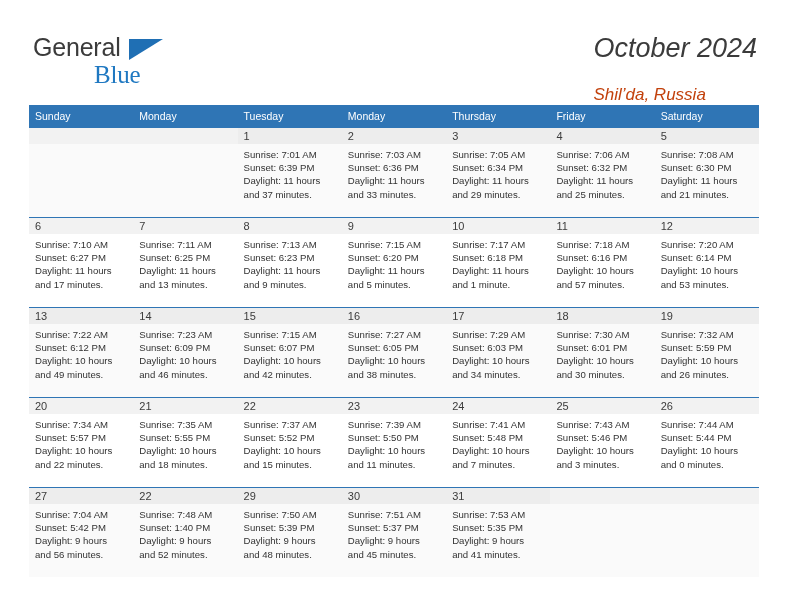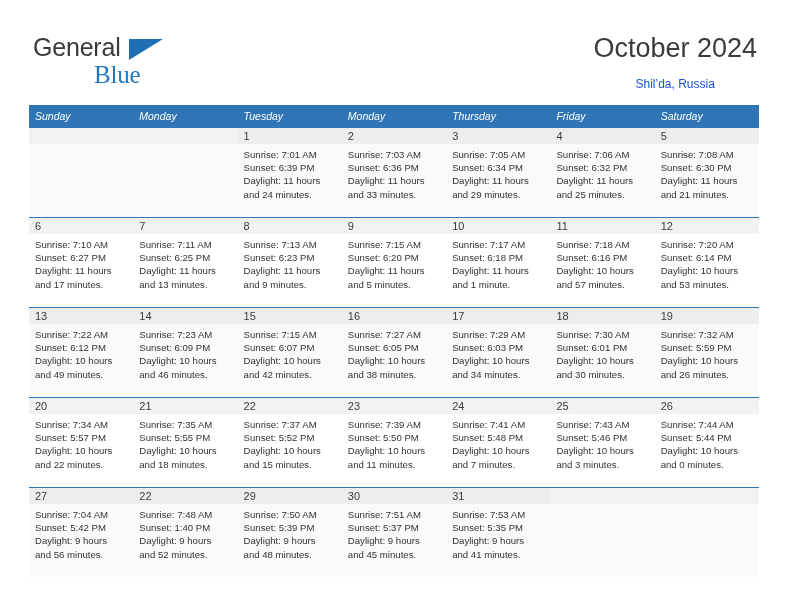--- a/index.html
+++ b/index.html
@@ -66,32 +66,33 @@
     font-size: 25px;
     letter-spacing: -0.2px;
     color: #1f78c1;
     font-family: Liberation Serif, serif;
   }
 
   .title-block {
     position: absolute;
     right: 35px;
     top: 32px;
-    text-align: center;
+    text-align: left;
+    font-style: italic;
   }
   .cal-title {
     font-size: 27px;
     color: #3b3b3b;
     line-height: 32px;
     white-space: nowrap;
   }
   .cal-subtitle {
-    margin-top: 12px;
-    font-size: 12px;
-    color: #1d4ed8;
+    margin-top: 22px;
+    font-size: 17px;
+    color: #c2410c;
     line-height: 17px;
     white-space: nowrap;
   }
 
   
   .calendar {
     position: absolute;
     left: 29px;
     top: 105px;
     width: 730px;
@@ -100,21 +101,20 @@
   }
   .calendar th {
     background: #2f75b5;
     color: #ffffff;
     font-size: 10.5px;
     font-weight: normal;
     text-align: left;
     padding: 5px 0 5px 6px;
     height: 19px;
     box-sizing: border-box;
-    font-style: italic;
   }
   .calendar td {
     vertical-align: top;
     padding: 0;
     height: 89px;
     border-top: 1px solid #2f75b5;
     background: #ffffff;
   }
   .daynum {
     display: block;
@@ -191,21 +191,21 @@
           <td class="shaded empty">
             <span class="daynum"></span>
             <span class="celltext"></span>
           </td>
           <td class="shaded">
             <span class="daynum">1</span>
             <span class="celltext">
               <span>Sunrise: 7:01 AM</span>
               <span>Sunset: 6:39 PM</span>
               <span>Daylight: 11 hours</span>
-              <span>and 24 minutes.</span>
+              <span>and 37 minutes.</span>
             </span>
           </td>
           <td class="shaded">
             <span class="daynum">2</span>
             <span class="celltext">
               <span>Sunrise: 7:03 AM</span>
               <span>Sunset: 6:36 PM</span>
               <span>Daylight: 11 hours</span>
               <span>and 33 minutes.</span>
             </span>

